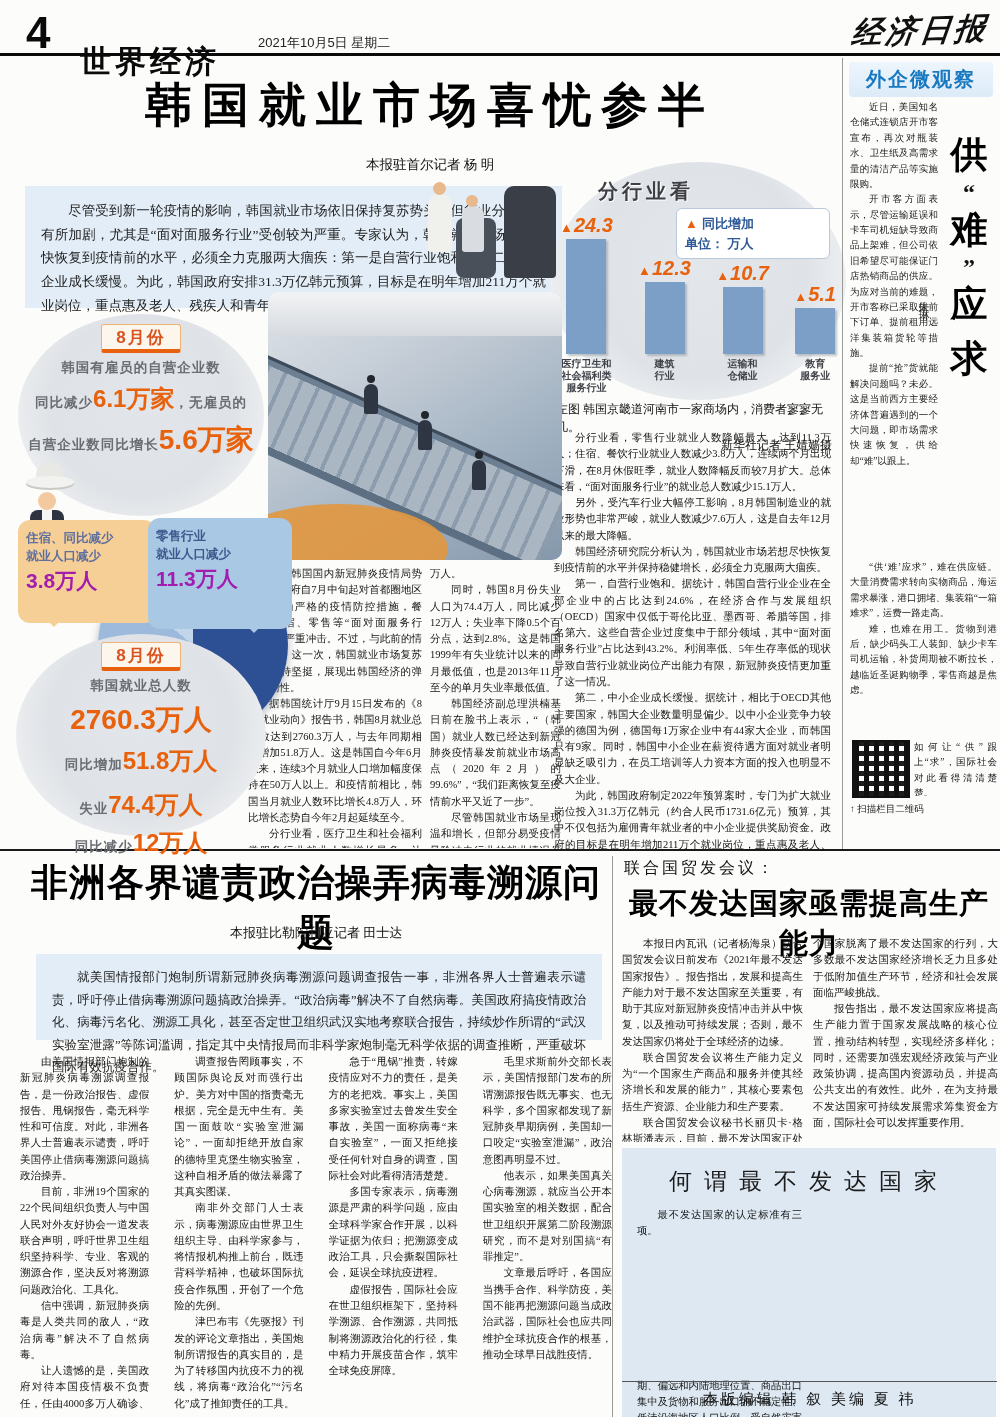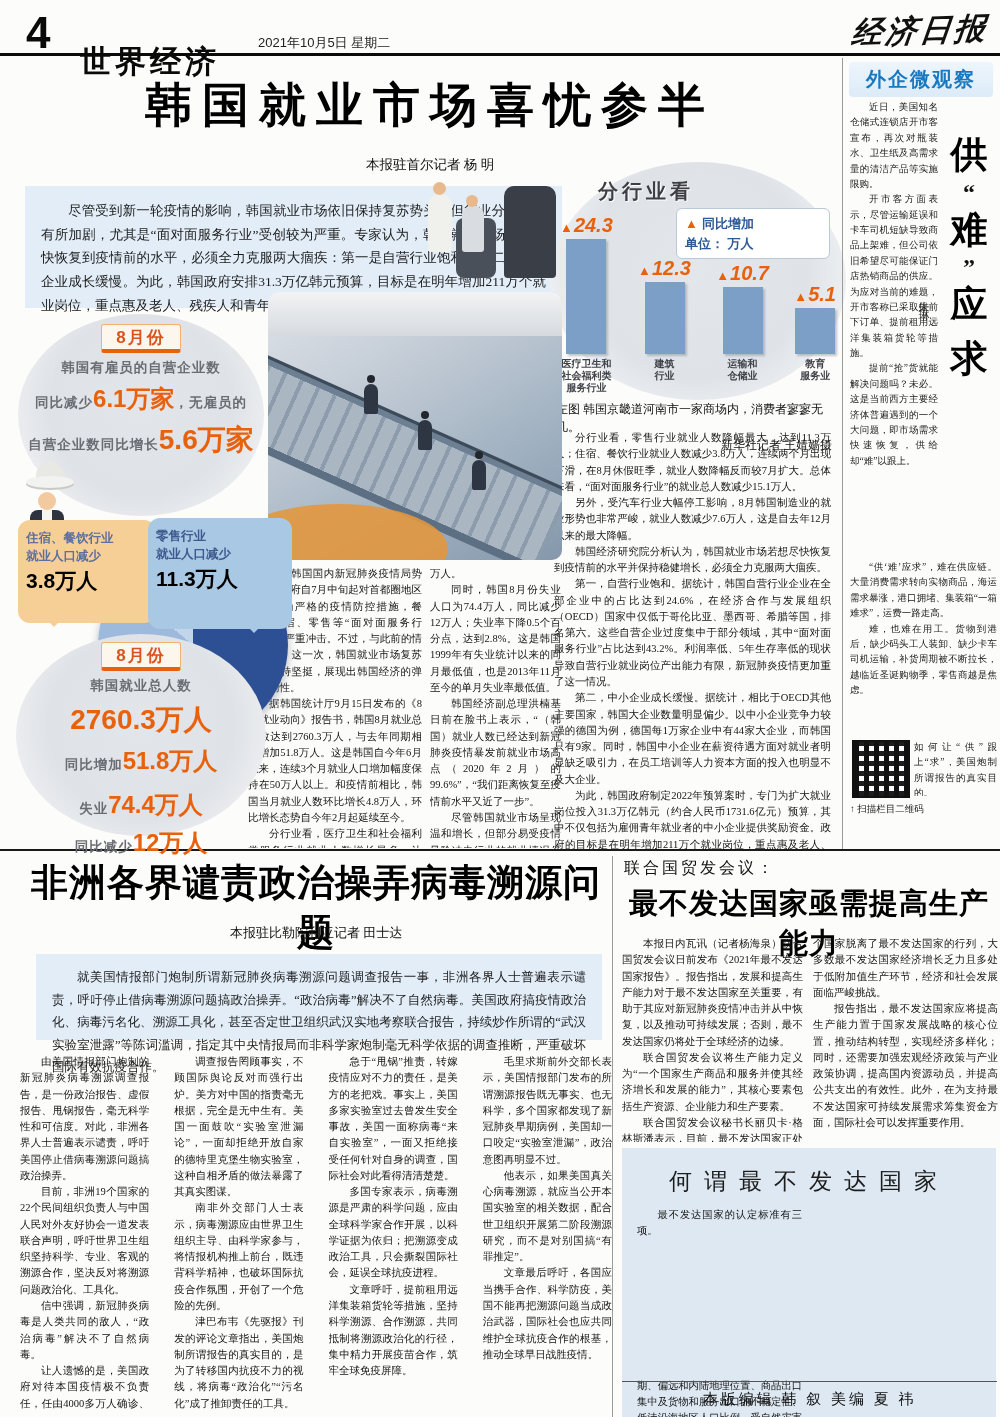--- a/index.html
+++ b/index.html
@@ -39,21 +39,21 @@
   .ig-num{font-size:24px;font-weight:bold;color:#e8610c;letter-spacing:0;}
   .ig-num-lg{font-size:28px;}
   .bubble{border-radius:12px;padding:9px 8px 6px;text-align:left;z-index:3;}
   .bubble:after{content:"";position:absolute;bottom:-12px;left:28px;border:8px solid transparent;}
   .bubble-orange{left:18px;top:520px;width:122px;height:88px;background:#f6cf97;}
   .bubble-orange:after{border-top-color:#f6cf97;}
   .bubble-blue{left:148px;top:518px;width:128px;height:96px;background:#a9c8e3;}
   .bubble-blue:after{border-top-color:#a9c8e3;left:auto;right:30px;}
   .bubble .b-line{font-size:12.5px;font-weight:bold;color:#5f6f9e;line-height:1.45;}
   .bubble-blue .b-line{color:#3d5a8e;}
-  .bubble .b-num{font-size:21px;font-weight:bold;color:#000000;margin-top:2px;}
+  .bubble .b-num{font-size:21px;font-weight:bold;color:#a21caf;margin-top:2px;}
   .pie{left:98px;top:550px;width:190px;height:190px;border-radius:50%;background:conic-gradient(#2d4f93 0 52%,#6f94c4 52% 72%,#9db9dc 72% 86%,#c3d5ea 86% 100%);z-index:1;box-shadow:0 4px 8px rgba(80,90,110,.4);}
   
   .waiter{left:12px;top:458px;width:74px;height:112px;z-index:2;}
   .waiter .plate{position:absolute;left:14px;top:18px;width:48px;height:12px;background:#f2f2f0;border-radius:50%;box-shadow:0 2px 0 #c9c9c5;}
   .waiter .dome{position:absolute;left:24px;top:4px;width:28px;height:16px;background:#e8e8e4;border-radius:14px 14px 0 0;}
   .waiter .head{position:absolute;left:26px;top:34px;width:18px;height:18px;background:#f3c9a0;border-radius:50%;}
   .waiter .body{position:absolute;left:18px;top:52px;width:34px;height:48px;background:#2e3340;border-radius:8px 8px 2px 2px;}
   .waiter .shirt{position:absolute;left:30px;top:52px;width:10px;height:30px;background:#f5f5f2;}
   
   .mall-photo{left:268px;top:292px;width:294px;height:268px;border-radius:10px;overflow:hidden;background:linear-gradient(150deg,#dfe3e8 0%,#c2cbd5 35%,#9fb0c0 70%,#8598ab 100%);z-index:2;}
@@ -178,21 +178,21 @@
   </div>
 
   <div class="abs ellipse-panel panel1">
     <span class="tag-8">8月份</span>
     <div class="ig-line">韩国有雇员的自营企业数</div>
     <div class="ig-line"><span>同比减少</span><span class="ig-num">6.1万家</span><span>，无雇员的</span></div>
     <div class="ig-line"><span>自营企业数同比增长</span><span class="ig-num ig-num-lg">5.6万家</span></div>
   </div>
 
   <div class="abs bubble bubble-orange">
-    <div class="b-line">住宿、餐饮行业</div>
+    <div class="b-line">住宿、同比减少</div>
     <div class="b-line">就业人口减少</div>
     <div class="b-num">3.8万人</div>
   </div>
   <div class="abs bubble bubble-blue">
     <div class="b-line">零售行业</div>
     <div class="b-line">就业人口减少</div>
     <div class="b-num">11.3万人</div>
   </div>
 
   <div class="abs waiter">
@@ -264,21 +264,21 @@
       <div class="vchar">应</div>
       <div class="vchar">求</div>
     </div>
   <div class="abs sb-author">朱琳</div>
   <div class="abs sb-col sb-wide">
       <p>“供‘难’应求”，难在供应链。大量消费需求转向实物商品，海运需求暴涨，港口拥堵、集装箱“一箱难求”，运费一路走高。</p>
       <p>难，也难在用工。货物到港后，缺少码头工人装卸、缺少卡车司机运输，补货周期被不断拉长，越临近圣诞购物季，零售商越是焦虑。</p>
     </div>
   <div class="abs qr"></div>
   <div class="abs sb-col qr-side no-first-indent">
-      <p>如何让“供”跟上“求”，美国炮制所谓报告的真实目的。</p>
+      <p>如何让“供”跟上“求”，国际社会对此看得清清楚楚。</p>
     </div>
   <div class="abs qr-note">↑ 扫描栏目二维码</div>
 
   <div class="abs rule2"></div>
 
   <div class="abs af-headline">非洲各界谴责政治操弄病毒溯源问题</div>
   <div class="abs af-byline">本报驻比勒陀利亚记者 田士达</div>
   <div class="abs af-intro">
     <p>就美国情报部门炮制所谓新冠肺炎病毒溯源问题调查报告一事，非洲各界人士普遍表示谴责，呼吁停止借病毒溯源问题搞政治操弄。“政治病毒”解决不了自然病毒。美国政府搞疫情政治化、病毒污名化、溯源工具化，甚至否定世卫组织武汉实地考察联合报告，持续炒作所谓的“武汉实验室泄露”等陈词滥调，指定其中央情报局而非科学家炮制毫无科学依据的调查推断，严重破坏国际有效抗疫合作。</p>
   </div>
@@ -291,21 +291,21 @@
         <p>非洲最大的学生运动组织南非学生大会发表声明说，当前，病毒溯源被政治化的趋势日益凸显。</p>
       </div>
     <div class="news-col af-col">
         <p>调查报告罔顾事实，不顾国际舆论反对而强行出炉。美方对中国的指责毫无根据，完全是无中生有。美国一面鼓吹“实验室泄漏论”，一面却拒绝开放自家的德特里克堡生物实验室，这种自相矛盾的做法暴露了其真实图谋。</p>
         <p>南非外交部门人士表示，病毒溯源应由世界卫生组织主导、由科学家参与，将情报机构推上前台，既违背科学精神，也破坏国际抗疫合作氛围，开创了一个危险的先例。</p>
         <p>津巴布韦《先驱报》刊发的评论文章指出，美国炮制所谓报告的真实目的，是为了转移国内抗疫不力的视线，将病毒“政治化”“污名化”成了推卸责任的工具。</p>
       </div>
     <div class="news-col af-col">
         <p>急于“甩锅”推责，转嫁疫情应对不力的责任，是美方的老把戏。事实上，美国多家实验室过去曾发生安全事故，美国一面称病毒“来自实验室”，一面又拒绝接受任何针对自身的调查，国际社会对此看得清清楚楚。</p>
         <p>多国专家表示，病毒溯源是严肃的科学问题，应由全球科学家合作开展，以科学证据为依归；把溯源变成政治工具，只会撕裂国际社会，延误全球抗疫进程。</p>
-        <p>文章呼吁，提前租用远洋集装箱货轮等措施，坚持科学溯源、合作溯源，共同抵制将溯源政治化的行径，集中精力开展疫苗合作，筑牢全球免疫屏障。</p>
+        <p>虚假报告，国际社会应在世卫组织框架下，坚持科学溯源、合作溯源，共同抵制将溯源政治化的行径，集中精力开展疫苗合作，筑牢全球免疫屏障。</p>
       </div>
     <div class="news-col af-col">
         <p>毛里求斯前外交部长表示，美国情报部门发布的所谓溯源报告既无事实、也无科学，多个国家都发现了新冠肺炎早期病例，美国却一口咬定“实验室泄漏”，政治意图再明显不过。</p>
         <p>他表示，如果美国真关心病毒溯源，就应当公开本国实验室的相关数据，配合世卫组织开展第二阶段溯源研究，而不是对别国搞“有罪推定”。</p>
         <p>文章最后呼吁，各国应当携手合作、科学防疫，美国不能再把溯源问题当成政治武器，国际社会也应共同维护全球抗疫合作的根基，推动全球早日战胜疫情。</p>
       </div>
   </div>
 
   <div class="abs vdiv" style="left:612px;top:856px;height:561px;"></div>
   <div class="abs un-kicker">联合国贸发会议：</div>

